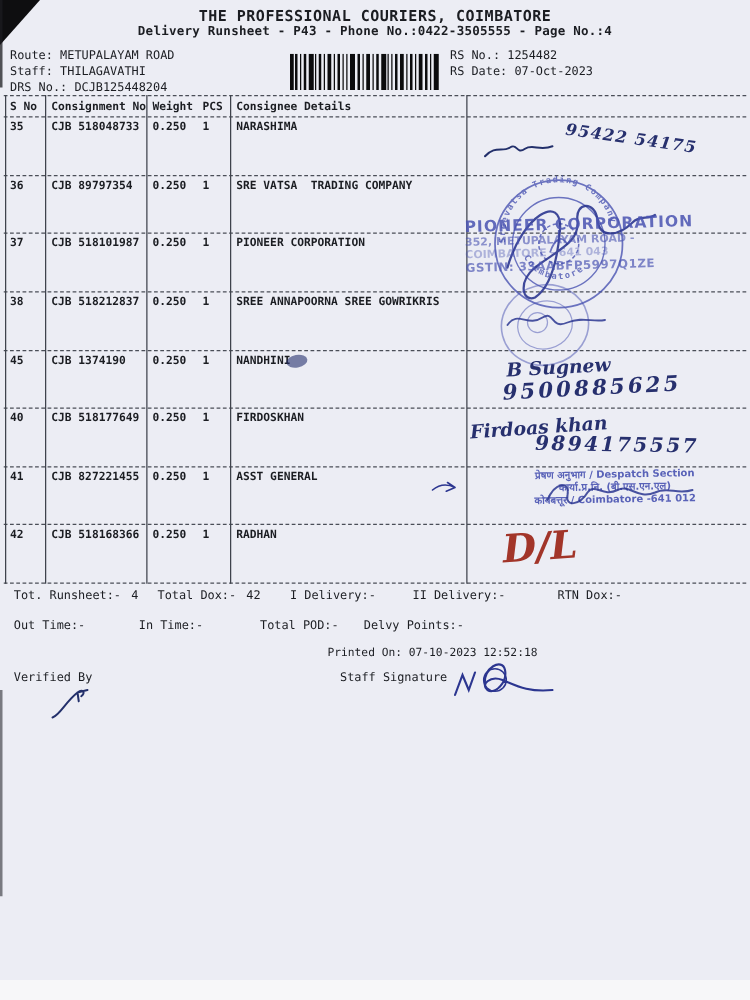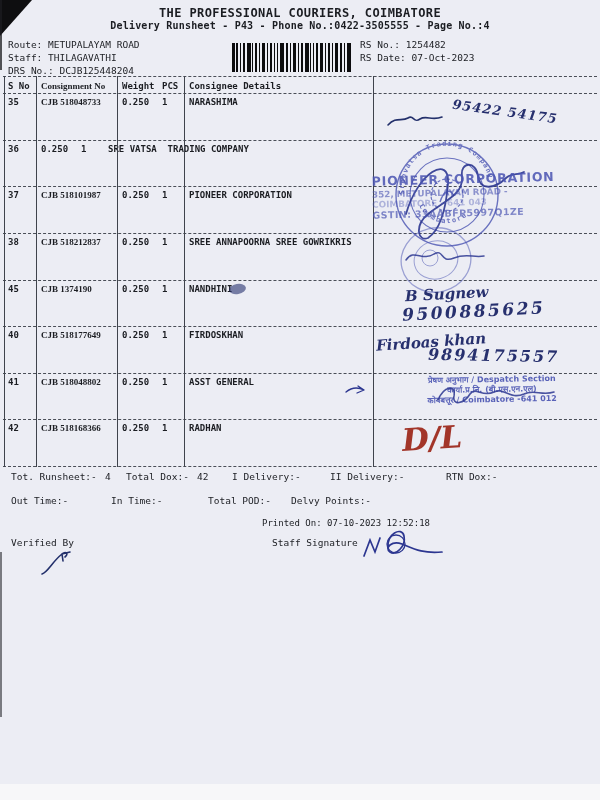--- a/index.html
+++ b/index.html
@@ -20,21 +20,21 @@
 
   .barcode{position:absolute;left:232px;top:43px;width:120px;height:29px;}
 
   
   .dtable{position:absolute;left:3px;top:76px;width:594px;height:391px;display:flex;flex-direction:column;}
   .thead{display:flex;height:18px;border-top:1px dashed #4a4e57;border-bottom:1px dashed #4a4e57;}
   .trow{display:flex;flex:1;border-bottom:1px dashed #4a4e57;}
   .c{padding:3px 0 0 5px;font-size:9px;font-weight:700;white-space:pre;overflow:hidden;}
   .thead .c{padding-top:3.5px;}
   .c1{width:33px;}
-  .c2{width:81px;font-family:Liberation Serif, serif;}
+  .c2{width:81px;}
   .c3{width:67px;display:flex;}
   .c3 .w{width:40px;display:inline-block;}
   .c4{width:189px;}
   .c5{flex:1;}
   .vline{position:absolute;top:0;width:1px;height:391px;background:#3f434c;}
 
   
   .hand{position:absolute;color:var(--ink_blue,#27306e);font-family:"DejaVu Serif","Liberation Serif",serif;
         font-style:italic;font-weight:700;white-space:pre;}
   .stamp{position:absolute;color:var(--stamp_blue,#4a54b2);font-family:"DejaVu Sans","Liberation Sans",sans-serif;}
@@ -123,20 +123,21 @@
 
     <div class="trow">
       <div class="c c1">35</div>
       <div class="c c2">CJB 518048733</div>
       <div class="c c3"><span class="w">0.250</span><span>1</span></div>
       <div class="c c4">NARASHIMA</div>
       <div class="c c5"></div>
     </div>
     <div class="trow">
       <div class="c c1">36</div>
+      <div class="c c2">CJB 89797354</div>
       <div class="c c3"><span class="w">0.250</span><span>1</span></div>
       <div class="c c4">SRE VATSA  TRADING COMPANY</div>
       <div class="c c5"></div>
     </div>
     <div class="trow">
       <div class="c c1">37</div>
       <div class="c c2">CJB 518101987</div>
       <div class="c c3"><span class="w">0.250</span><span>1</span></div>
       <div class="c c4">PIONEER CORPORATION</div>
       <div class="c c5"></div>
@@ -157,21 +158,21 @@
     </div>
     <div class="trow">
       <div class="c c1">40</div>
       <div class="c c2">CJB 518177649</div>
       <div class="c c3"><span class="w">0.250</span><span>1</span></div>
       <div class="c c4">FIRDOSKHAN</div>
       <div class="c c5"></div>
     </div>
     <div class="trow">
       <div class="c c1">41</div>
-      <div class="c c2">CJB 518048802</div>
+      <div class="c c2">CJB 827221455</div>
       <div class="c c3"><span class="w">0.250</span><span>1</span></div>
       <div class="c c4">ASST GENERAL</div>
       <div class="c c5"></div>
     </div>
     <div class="trow">
       <div class="c c1">42</div>
       <div class="c c2">CJB 518168366</div>
       <div class="c c3"><span class="w">0.250</span><span>1</span></div>
       <div class="c c4">RADHAN</div>
       <div class="c c5"></div>

